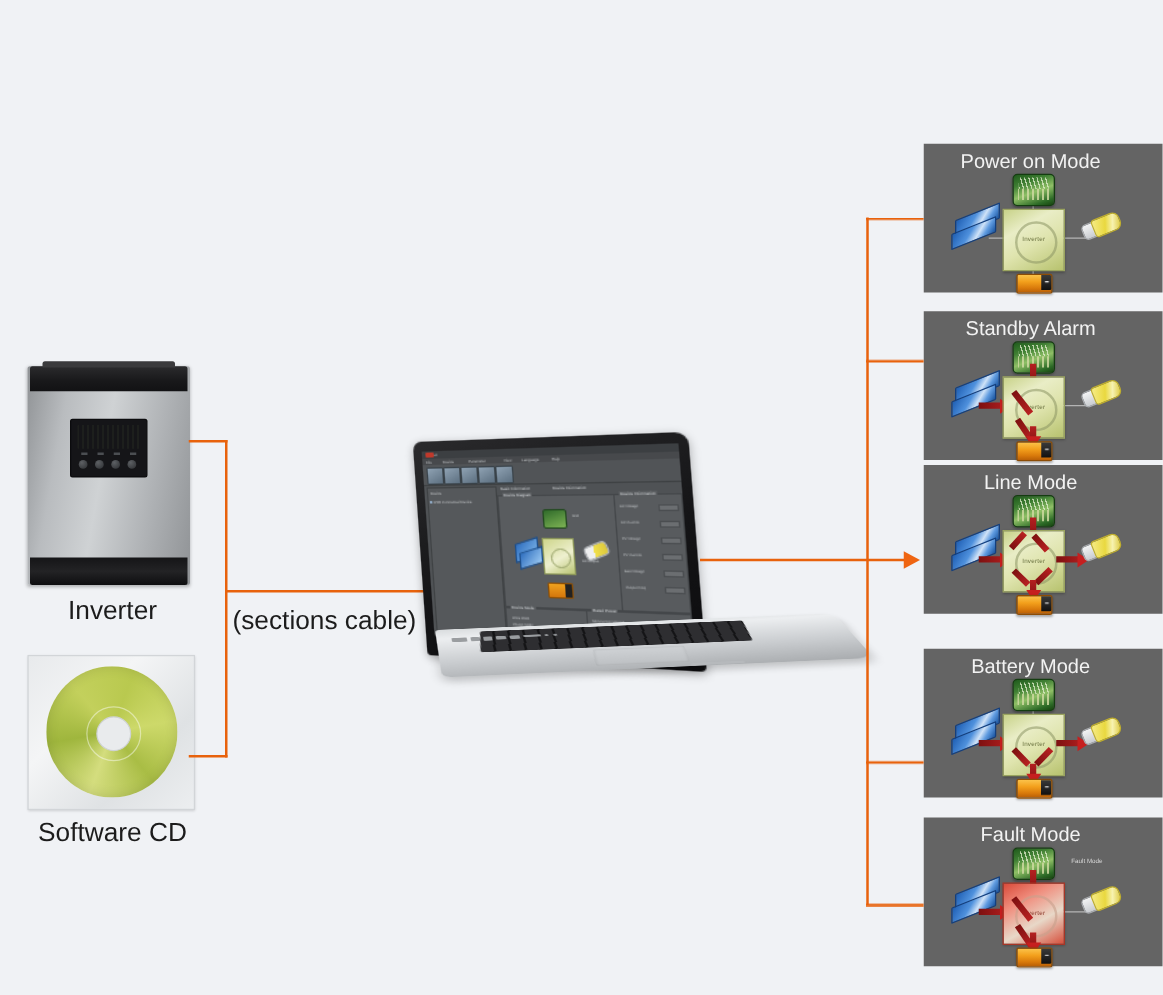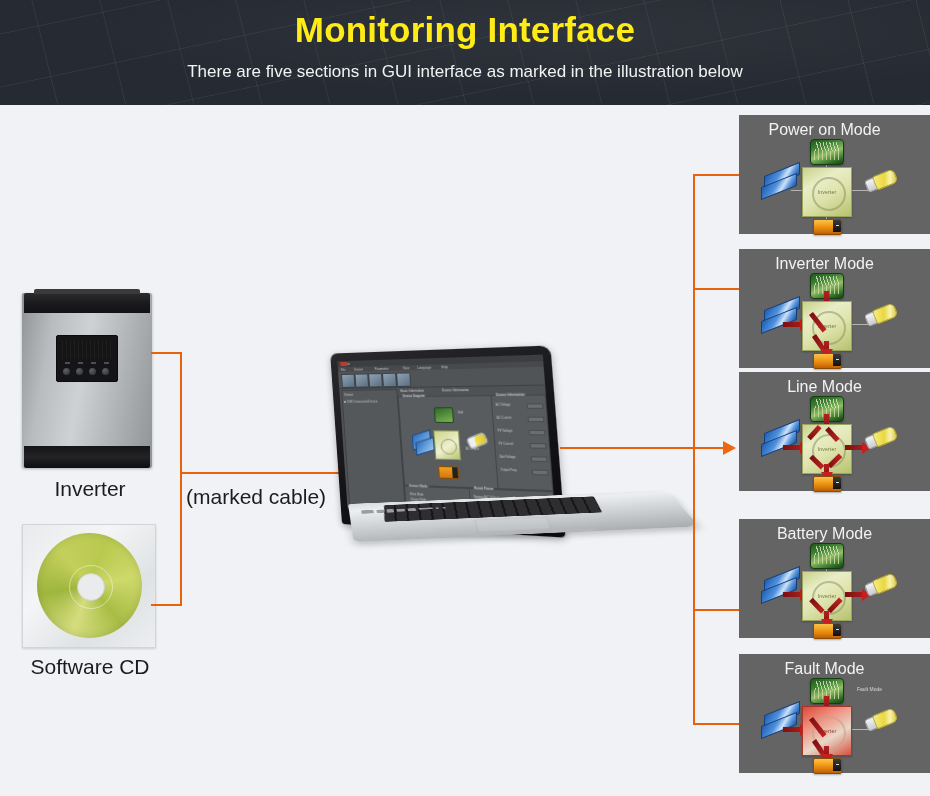--- a/index.html
+++ b/index.html
@@ -281,26 +281,20 @@
   .av.d{border-top:9px solid #c61f1f;}
   .diag{position:absolute;height:5px;background:linear-gradient(90deg,#7d1010,#b92222);transform-origin:left center;}
 
   .fault-lbl{position:absolute;left:118px;top:6px;font-size:5px;color:#d8d8d8;}
 </style>
 </head>
 <body>
 
 <div id="root">
 
-  <div class="header">
-    <div class="grid"></div>
-    <div class="glow"></div>
-    <div class="hdr-title">Monitoring Interface</div>
-    <div class="hdr-sub">There are five sections in GUI interface as marked in the illustration below</div>
-  </div>
 
   <div class="inverter-wrap">
     <div class="inv-body">
       <div class="inv-cap-top"></div>
       <div class="inv-cap-bot"></div>
       <div class="inv-panel">
         <div class="inv-lcd"></div>
         <div class="inv-led">
           <i style="left:2px"></i>
             <i style="left:15px"></i>
@@ -325,21 +319,21 @@
   </div>
   <div class="caption cap-cd">Software CD</div>
 
   <div class="ln lnv" style="left:180px;top:352px;height:254px;"></div>
   <div class="ln lnh" style="left:151px;top:352px;width:31px;"></div>
   <div class="ln lnh" style="left:151px;top:604px;width:31px;"></div>
   <div class="ln lnh" style="left:180px;top:472px;width:163px;"></div>
   <div class="arrow-r" style="left:342px;top:466px;"></div>
 
   <div class="usb-label">
-    <div>(marked cable)</div>
+    <div>(sections cable)</div>
   </div>
 
   <div class="laptop">
     <div class="lt-lid">
       <div class="lt-screen">
 
         <div class="gui">
           <div class="gui-title">
             <span>Monitor</span>
             <span class="gui-close"></span>
@@ -468,21 +462,21 @@
       </div>
       <div class="bulb">
           <span class="base"></span>
           <span class="glass"></span>
         </div>
       <div class="bat"></div>
     </div>
   </div>
 
   <div class="panel" style="top:249px;">
-    <div class="ptitle">Inverter Mode</div>
+    <div class="ptitle">Standby Alarm</div>
     <div class="diagram">
       <div class="wire wh" style="left:109px;top:49px;width:22px;"></div>
       <div class="pv">
           <i class="a"></i>
           <i class="b"></i>
         </div>
       <div class="grid-ic"></div>
       <div class="flow h" style="left:44px;top:47px;width:24px;"></div>
       <div class="ah r" style="left:61px;top:44px;"></div>
       <div class="flow v" style="left:85px;top:16px;height:20px;"></div>

